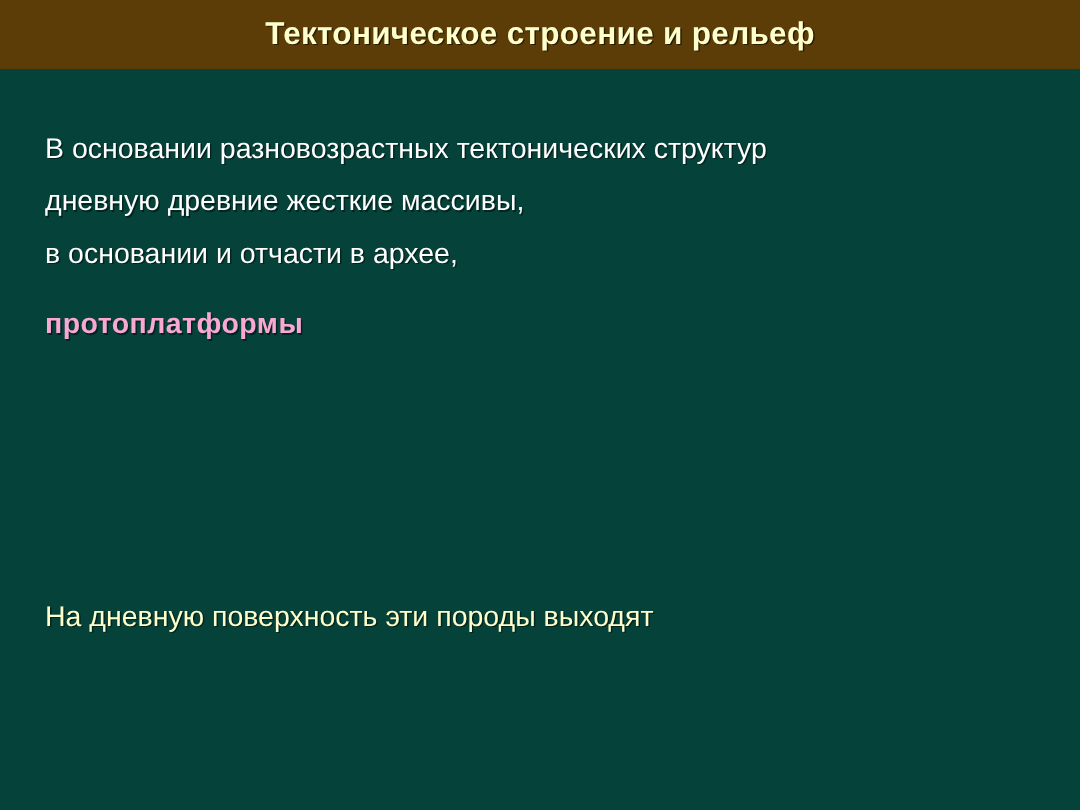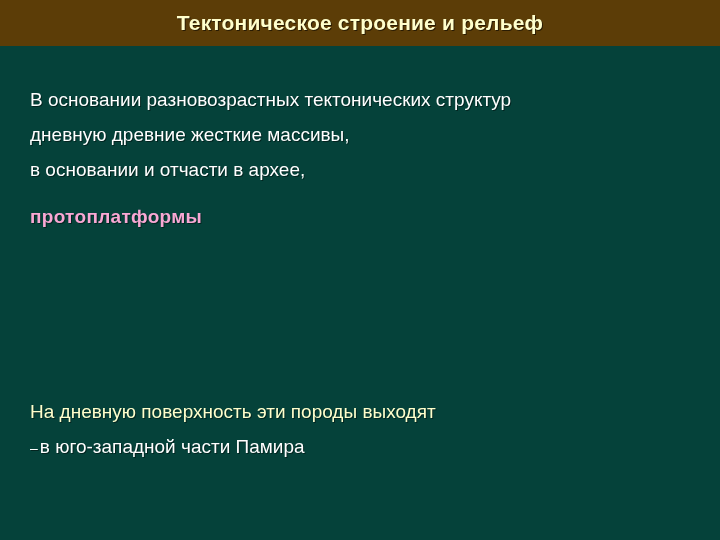--- a/index.html
+++ b/index.html
@@ -98,18 +98,17 @@
 
     <div class="block" id="block-one">
       <div class="line">В основании разновозрастных тектонических структур</div>
       <div class="line">дневную древние жесткие массивы,</div>
       <div class="line">в основании и отчасти в архее,</div>
       <div class="line bold-cream">протоплатформы</div>
     </div>
 
     <div class="block" id="block-two">
       <div class="line cream">На дневную поверхность эти породы выходят</div>
-      <div class="line"><span class="dash">–</span><span>в юго-западной части Памира</span></div>
     </div>
 
   </div>
 
 </div>
 
 </body></html>

